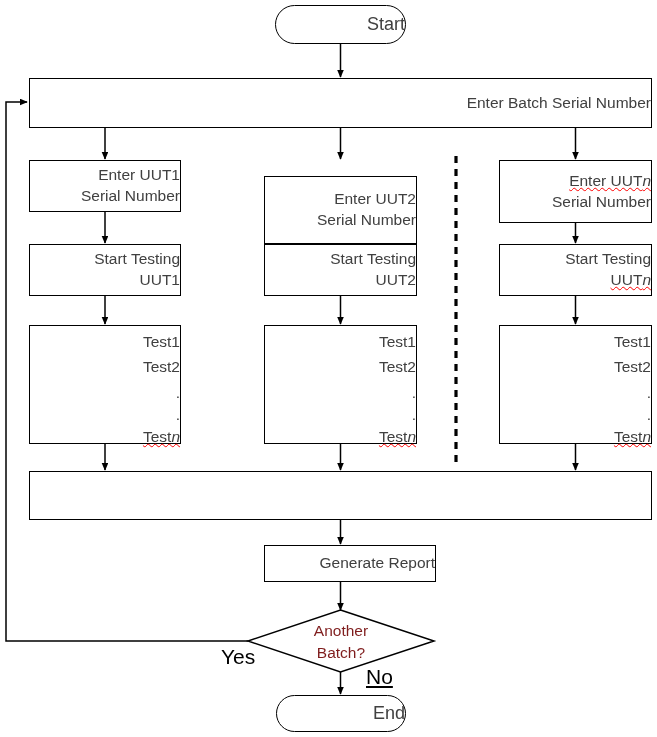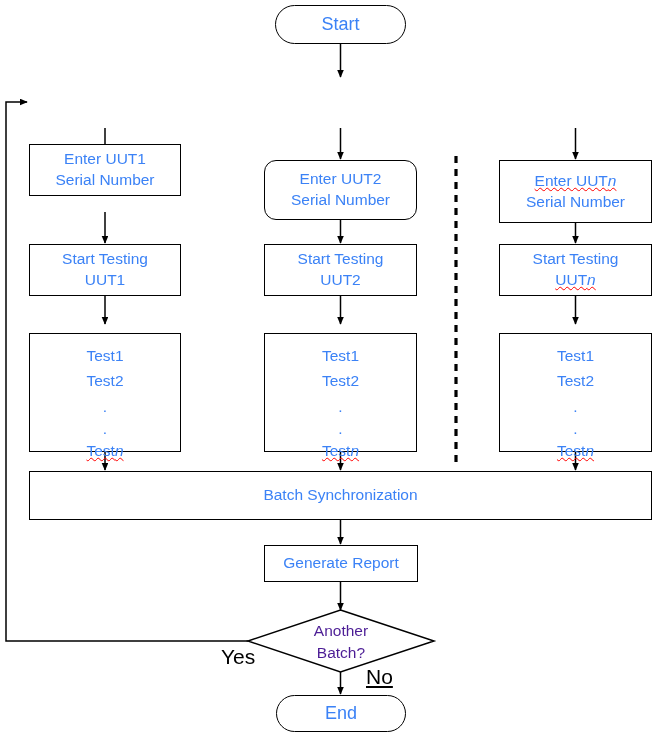--- a/index.html
+++ b/index.html
@@ -3,36 +3,36 @@
 <meta charset="utf-8">
 <style>
   html,body{margin:0;padding:0;background:#ffffff;}
   body{width:657px;height:737px;overflow:hidden;
        font-family:"Liberation Sans","DejaVu Sans",sans-serif;}
   #stage{position:relative;width:657px;height:737px;background:#fff;}
   svg#flow{position:absolute;left:0;top:0;width:657px;height:737px;}
 
   .node{position:absolute;box-sizing:border-box;
         border:1.5px solid #000;background:#fff;
-        display:flex;flex-direction:column;align-items:center;
-        justify-content:center;text-align:center;color:#3b82f6;
+        display:flex;flex-direction:column;align-items:flex-end;
+        justify-content:center;text-align:center;color:#404040;
         font-size:15.5px;line-height:1.35;}
   .terminator{border-radius:20px;font-size:18px;}
   .node .ln{display:block;white-space:nowrap;}
-  .node.testlist{justify-content:flex-start;padding-top:12px;margin-top:8px;}
+  .node.testlist{justify-content:flex-start;padding-top:6px;}
   .node.testlist .ln{margin-bottom:4px;}
   .dotln{font-size:15.5px;line-height:1.0;margin:3px 0 6px 0;}
   .ital{font-style:italic;}
   .sp{ text-decoration: underline; text-decoration-color:#ff0000;
        text-decoration-style: wavy; text-decoration-thickness:1px;
        text-underline-offset:1px;}
   .edgelabel{position:absolute;font-size:21px;color:#000;white-space:nowrap;}
   .diamond-text{position:absolute;display:flex;flex-direction:column;
       align-items:center;justify-content:center;text-align:center;
-      font-size:15.5px;line-height:1.38;color:#4c1d95;}
+      font-size:15.5px;line-height:1.38;color:#7f1d1d;}
 </style>
 </head>
 <body>
 
 <div id="stage">
 
   <svg id="flow" viewBox="0 0 657 737">
     <defs>
       <marker id="arrow" markerWidth="10" markerHeight="10" refX="7.2" refY="3.4" orient="auto" markerUnits="userSpaceOnUse">
         <path d="M0,0 L8,3.4 L0,6.8 z" fill="#000"></path>
@@ -69,38 +69,41 @@
       <line x1="456" y1="156" x2="456" y2="462" stroke-width="3.2" stroke-dasharray="7 6"></line>
     </g>
 
     <polygon points="340.5,610 434,641 340.5,672 248,641" fill="#fff" stroke="#000" stroke-width="1.5"></polygon>
   </svg>
 
   <div class="node terminator" style="left:275px;top:5px;width:131px;height:39px;">
     <span class="ln">Start</span>
   </div>
 
+  <div class="node" style="left:29px;top:78px;width:623px;height:50px;">
+    <span class="ln">Enter Batch Serial Number</span>
+  </div>
 
-  <div class="node" style="left:29px;top:144px;width:152px;height:52px;">
+  <div class="node" style="left:29px;top:160px;width:152px;height:52px;">
     <span class="ln">Enter UUT1</span>
     <span class="ln">Serial Number</span>
   </div>
   <div class="node" style="left:29px;top:244px;width:152px;height:52px;">
     <span class="ln">Start Testing</span>
     <span class="ln">UUT1</span>
   </div>
   <div class="node testlist" style="left:29px;top:325px;width:152px;height:119px;">
     <span class="ln">Test1</span>
     <span class="ln">Test2</span>
     <span class="ln dotln">.</span>
     <span class="ln dotln">.</span>
     <span class="ln sp"><span>Test</span><span class="ital">n</span></span>
   </div>
 
-  <div class="node" style="left:264px;top:160px;width:153px;height:60px;border-radius:12px;">
+  <div class="node" style="left:264px;top:176px;width:153px;height:68px;">
     <span class="ln">Enter UUT2</span>
     <span class="ln">Serial Number</span>
   </div>
   <div class="node" style="left:264px;top:244px;width:153px;height:52px;">
     <span class="ln">Start Testing</span>
     <span class="ln">UUT2</span>
   </div>
   <div class="node testlist" style="left:264px;top:325px;width:153px;height:119px;">
     <span class="ln">Test1</span>
     <span class="ln">Test2</span>
@@ -119,24 +122,23 @@
   </div>
   <div class="node testlist" style="left:499px;top:325px;width:153px;height:119px;">
     <span class="ln">Test1</span>
     <span class="ln">Test2</span>
     <span class="ln dotln">.</span>
     <span class="ln dotln">.</span>
     <span class="ln sp"><span>Test</span><span class="ital">n</span></span>
   </div>
 
   <div class="node" style="left:29px;top:471px;width:623px;height:49px;">
-    <span class="ln">Batch Synchronization</span>
   </div>
 
-  <div class="node" style="left:264px;top:545px;width:154px;height:37px;">
+  <div class="node" style="left:264px;top:545px;width:172px;height:37px;">
     <span class="ln">Generate Report</span>
   </div>
 
   <div class="diamond-text" style="left:248px;top:611px;width:186px;height:61px;">
     <span class="ln">Another</span>
     <span class="ln">Batch?</span>
   </div>
 
   <div class="edgelabel" style="left:221px;top:645px;">Yes</div>
   <div class="edgelabel" style="left:366px;top:665px;text-decoration:underline;">No</div>

